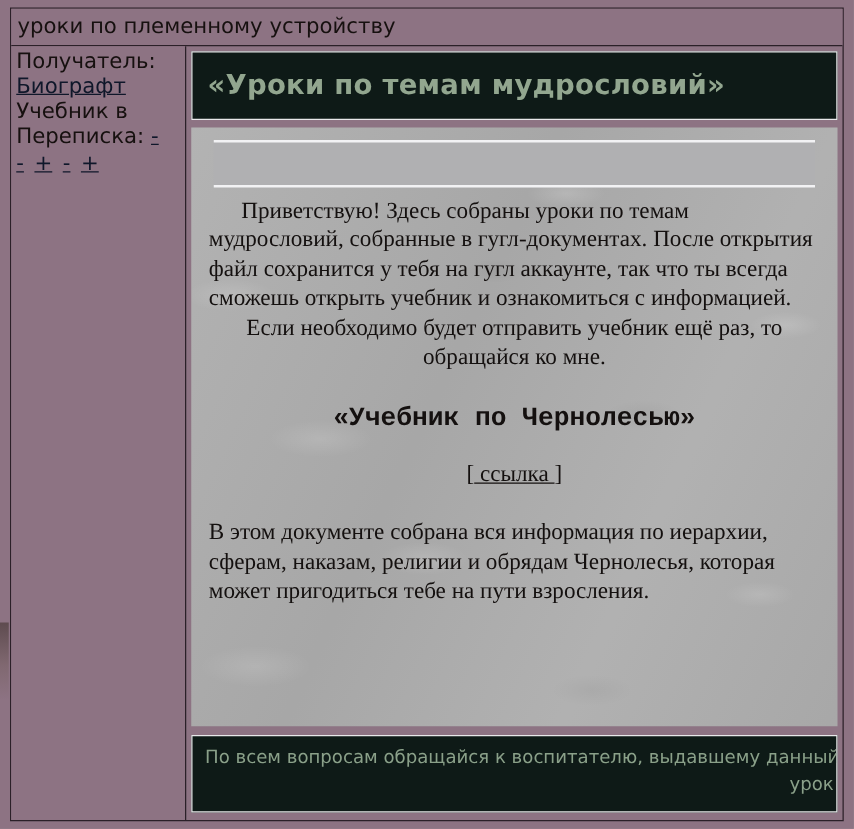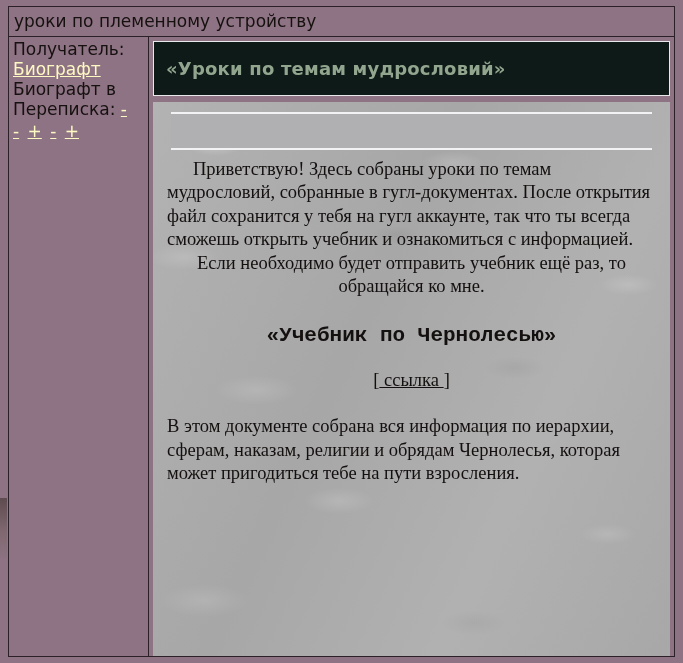--- a/index.html
+++ b/index.html
@@ -66,21 +66,21 @@
     padding: 2px 3px 0 4px;
     background: #8d7383;
   }
   .sb-line {
     font-size: 17px;
     color: #16100f;
     line-height: 1.18;
     word-break: break-word;
   }
   .sb-link {
-    color: #fef9c3;
+    color: #0f172a;
     text-decoration: underline;
     cursor: pointer;
     font-size: 17px;
   }
   .sb-minis {
     margin-top: 2px;
   }
   .sb-minis .sb-link { margin-right: 3px; }
 
   
@@ -98,21 +98,21 @@
     border: 1px solid #e8e8ea;
     box-sizing: border-box;
     height: 55px;
     display: flex;
     align-items: center;
     padding: 0 12px;
     flex: 0 0 auto;
   }
   .banner-title {
     color: #92a68f;
-    font-size: 18px;
+    font-size: 22px;
     font-weight: bold;
     line-height: 1;
     white-space: nowrap;
     letter-spacing: 0.2px;
   }
 
   .bodypanel {
     margin-top: 6px;
     flex: 1 1 auto;
     position: relative;
@@ -222,21 +222,21 @@
       <span class="titlebar-text">уроки по племенному устройству</span>
     </div>
 
     <div class="split">
 
       <div class="sidebar">
         <div class="sb-line">Получатель:</div>
         <div class="sb-line">
           <span class="sb-link">Биографт</span>
         </div>
-        <div class="sb-line">Биографт в</div>
+        <div class="sb-line">Учебник в</div>
         <div class="sb-line">
           <span>Переписка:</span>
           <span class="sb-link">-</span>
         </div>
         <div class="sb-line sb-minis">
           <span class="sb-link">-</span>
           <span class="sb-link">+</span>
           <span class="sb-link">-</span>
           <span class="sb-link">+</span>
         </div>
@@ -258,17 +258,23 @@
           <div class="subheading">«Учебник по Чернолесью»</div>
 
           <div class="linkrow">
             <span class="doclink"><span>[</span><span class="u"> ссылка </span><span>]</span></span>
           </div>
 
           <p class="para">В этом документе собрана вся информация по иерархии, сферам, наказам, религии и обрядам Чернолесья, которая может пригодиться тебе на пути взросления.</p>
 
         </div>
 
+        <div class="footerpanel">
+          <div class="footer-text">
+            <span>По всем вопросам обращайся к воспитателю, выдавшему данный</span>
+            <span class="l2">урок</span>
+          </div>
+        </div>
 
       </div>
     </div>
   </div>
 </div>
 
 </body></html>

